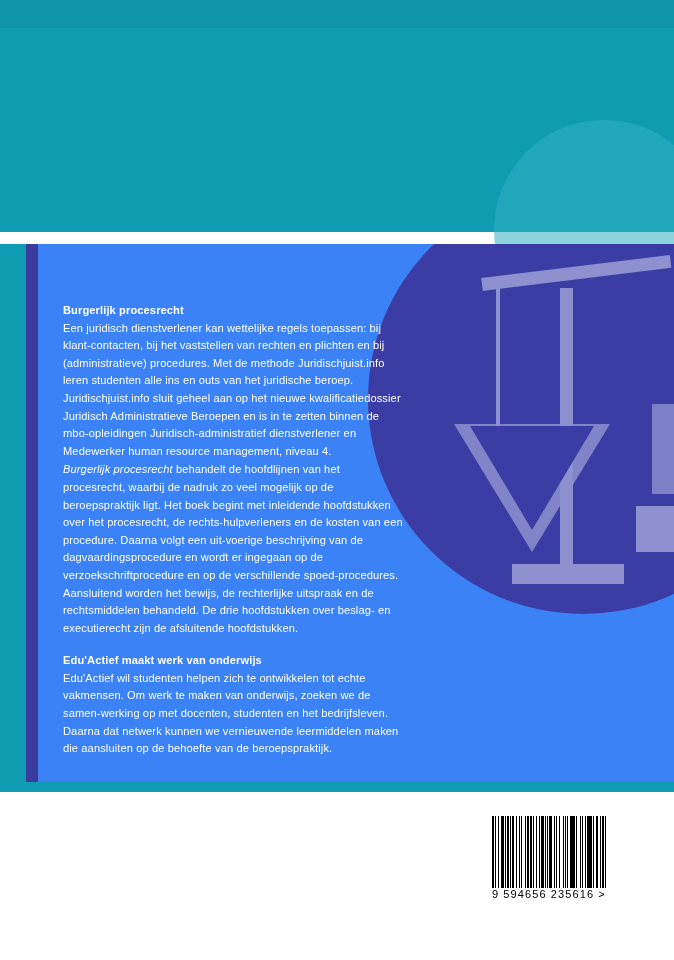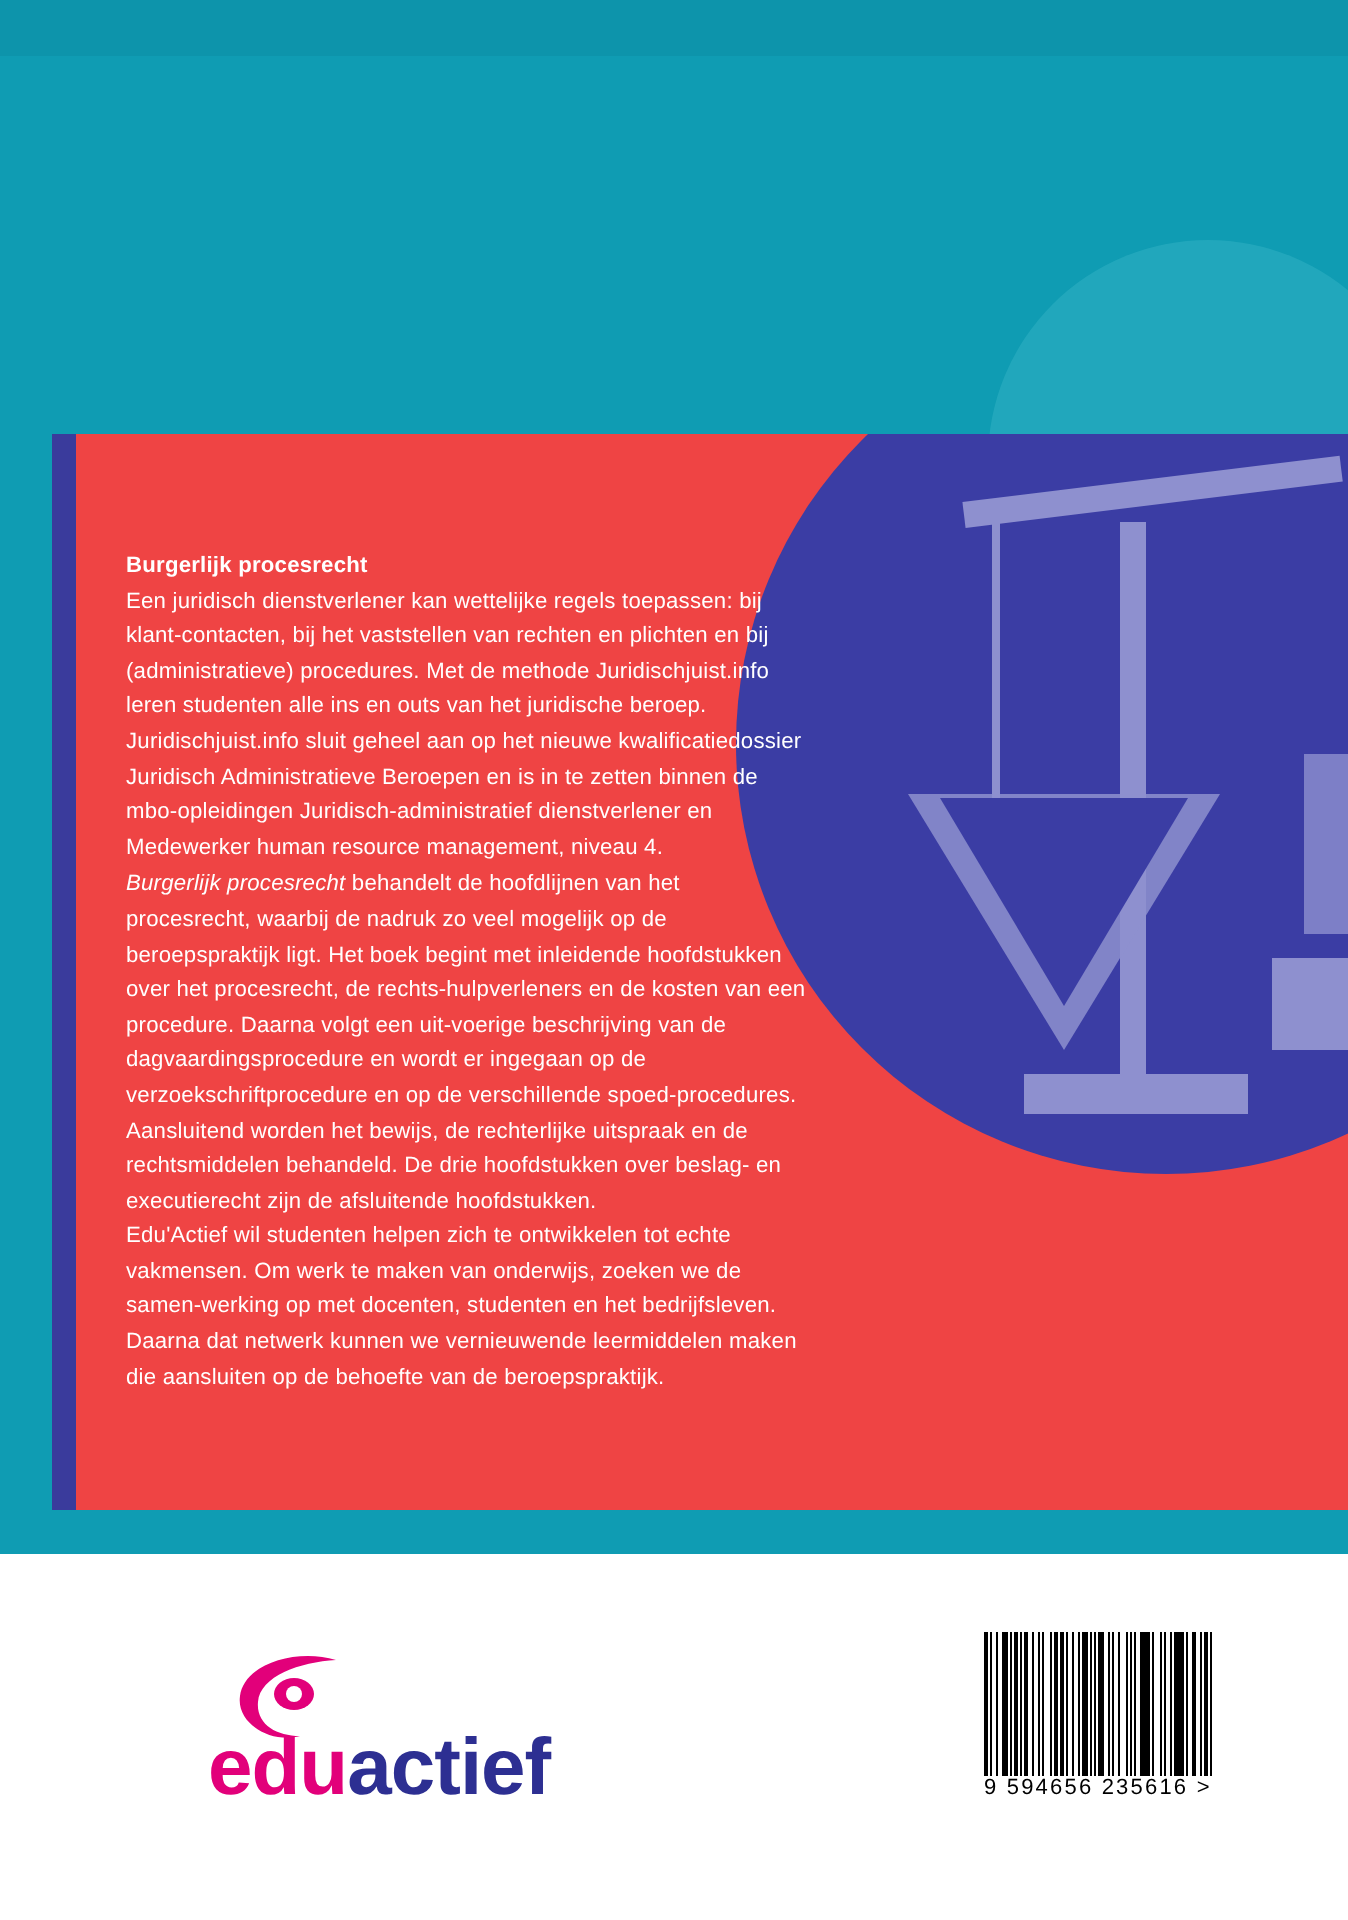--- a/index.html
+++ b/index.html
@@ -43,24 +43,24 @@
     height: 220px;
     border-radius: 50%;
     background: #31b0c2;
     opacity: 0.55;
   }
 
   
   .blue-panel {
     position: absolute;
     left: 0;
-    top: 217px;
+    top: 244px;
     width: 674px;
     height: 560px;
-    background: #ef4444;
+    background: #3b82f6;
     overflow: hidden;
   }
   .blue-left-strip {
     position: absolute;
     left: 0;
     top: 0;
     width: 26px;
     height: 560px;
     background: #0f9cb3;
   }
@@ -300,34 +300,27 @@
     </div>
 
     <div class="blue-left-strip2"></div>
     <div class="blue-left-strip"></div>
     <div class="blue-bottom-strip"></div>
 
     <div class="copy">
       <h2>Burgerlijk procesrecht</h2>
       <p>Een juridisch dienstverlener kan wettelijke regels toepassen: bij klant-contacten, bij het vaststellen van rechten en plichten en bij (administratieve) procedures. Met de methode Juridischjuist.info leren studenten alle ins en outs van het juridische beroep. Juridischjuist.info sluit geheel aan op het nieuwe kwalificatiedossier Juridisch Administratieve Beroepen en is in te zetten binnen de mbo-opleidingen Juridisch-administratief dienstverlener en Medewerker human resource management, niveau 4.</p>
       <p class="spaced"><span class="ital">Burgerlijk procesrecht</span><span> behandelt de hoofdlijnen van het procesrecht, waarbij de nadruk zo veel mogelijk op de beroepspraktijk ligt. Het boek begint met inleidende hoofdstukken over het procesrecht, de rechts-hulpverleners en de kosten van een procedure. Daarna volgt een uit-voerige beschrijving van de dagvaardingsprocedure en wordt er ingegaan op de verzoekschriftprocedure en op de verschillende spoed-procedures. Aansluitend worden het bewijs, de rechterlijke uitspraak en de rechtsmiddelen behandeld. De drie hoofdstukken over beslag- en executierecht zijn de afsluitende hoofdstukken.</span></p>
+      <h2 class="second">Edu'Actief maakt werk van onderwijs</h2>
       <p>Edu'Actief wil studenten helpen zich te ontwikkelen tot echte vakmensen. Om werk te maken van onderwijs, zoeken we de samen-werking op met docenten, studenten en het bedrijfsleven. Daarna dat netwerk kunnen we vernieuwende leermiddelen maken die aansluiten op de behoefte van de beroepspraktijk.</p>
     </div>
   </div>
 
   <div class="bottom">
 
-    <div class="logo">
-      <svg class="logo-mark" viewBox="0 0 56 46">
-        <path d="M52 4 C32 -2, 6 6, 4 22 C2 36, 20 46, 34 42 C22 42, 12 36, 13 25 C14 12, 34 5, 52 4 Z" fill="#e2007a"></path>
-        <ellipse cx="31" cy="21" rx="10" ry="8" fill="#e2007a"></ellipse>
-        <ellipse cx="31" cy="21" rx="4" ry="4" fill="#ffffff"></ellipse>
-      </svg>
-      <div class="logo-text"><span>edu</span><span class="actief">actief</span></div>
-    </div>
 
     <div class="barcode">
       <div class="bars" id="barcode-bars">
           <i style="width:1.8px"></i>
           <i style="width:0.9px;background:transparent"></i>
           <i style="width:0.9px"></i>
           <i style="width:2.7px;background:transparent"></i>
           <i style="width:0.9px"></i>
           <i style="width:1.8px;background:transparent"></i>
           <i style="width:2.7px"></i>

